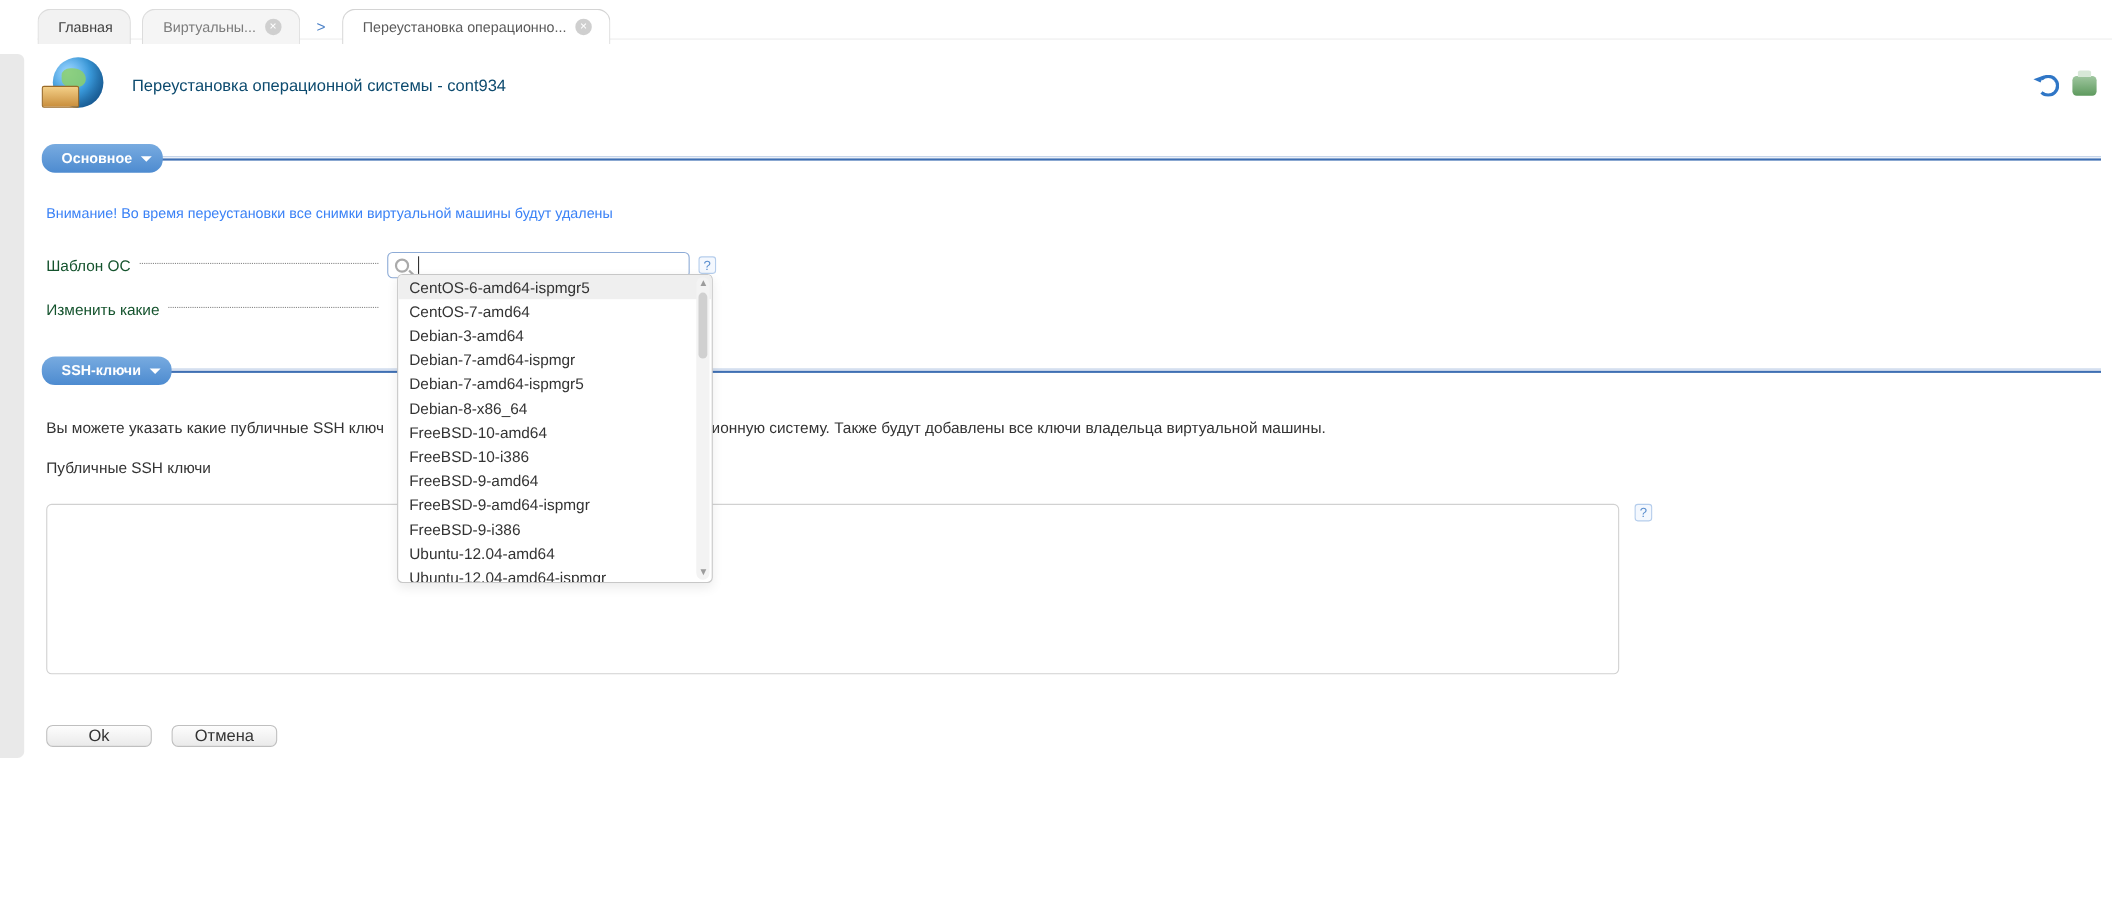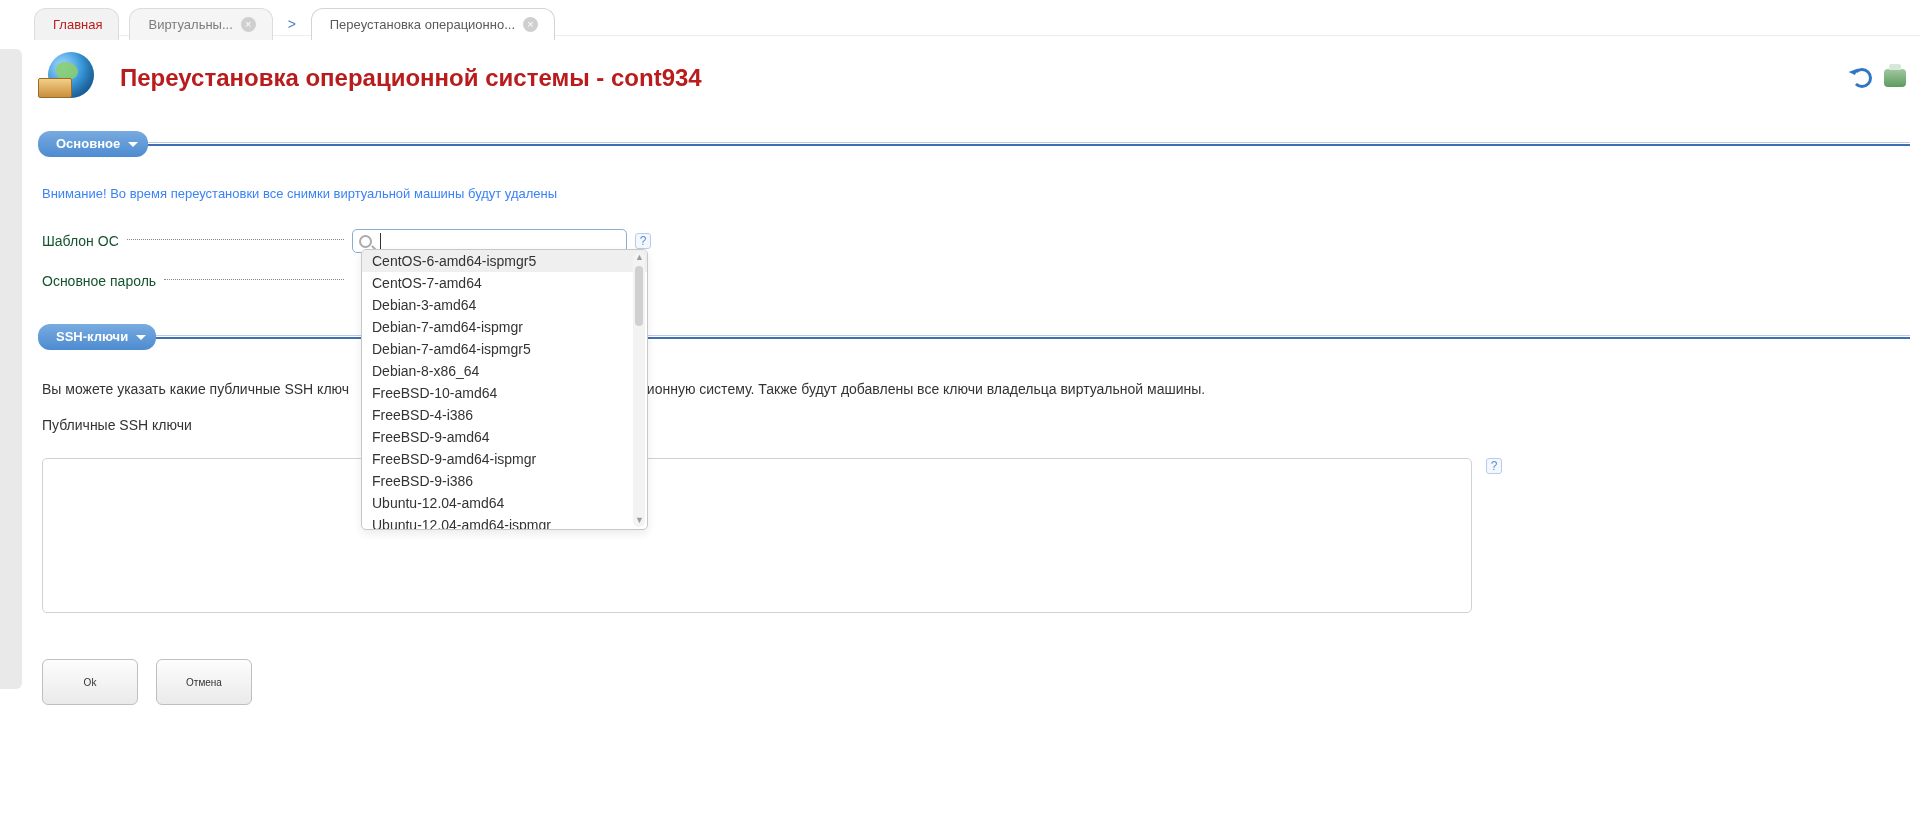--- a/index.html
+++ b/index.html
@@ -40,21 +40,21 @@
     display: flex; align-items: center;
     padding: 0 16px 0 18px;
     border-top-left-radius: 12px;
     border-top-right-radius: 12px;
     background: #f5f5f5;
     border: 1px solid #dcdcdc;
     border-bottom: none;
     color: #7c7c7c;
     gap: 8px;
   }
-  .tab.main { color: #b91c1c; background: #f2f2f2; }
+  .tab.main { color: #404040; background: #f2f2f2; }
   .tab.active {
     background: #fff;
     color: #5a5a5a;
     border-color: #d4d4d4;
   }
   .tab .close {
     width: 15px; height: 15px;
     border-radius: 50%;
     background: #cfcfcf;
     color: #fff;
@@ -106,23 +106,23 @@
     opacity: .85;
   }
   .box3d {
     position: absolute; left: 0px; top: 26px;
     width: 34px; height: 20px;
     background: linear-gradient(#f3cf87, #c98e3c);
     border: 1px solid #9a6a27;
     border-radius: 2px;
   }
   .page-title {
-    font-size: 24px;
-    font-weight: bold;
-    color: #b91c1c;
+    font-size: 15px;
+    font-weight: normal;
+    color: #0c4a6e;
   }
   .title-right {
     margin-left: auto;
     display: flex;
     gap: 12px;
     align-items: center;
     padding-right: 4px;
   }
   .refresh-icon {
     width: 20px; height: 20px;
@@ -311,25 +311,25 @@
 
   
   .btn-row {
     margin-top: 46px;
     display: flex;
     gap: 18px;
     padding-left: 4px;
   }
   .btn {
     min-width: 96px;
-    height: 46px;
+    height: 20px;
     border: 1px solid #bfbfbf;
     background: linear-gradient(#fdfdfd, #eaeaea);
     border-radius: 6px;
-    font-size: 10px;
+    font-size: 15px;
     color: #333;
     padding: 0 18px;
   }
 </style>
 </head>
 <body>
 
 <div class="canvas">
   <div class="left-gutter"></div>
 
@@ -379,21 +379,21 @@
       </div>
       <div class="select-shell">
         <span class="mag"></span>
         <span class="cursor"></span>
       </div>
       <div class="help-q">?</div>
     </div>
 
     <div class="form-row">
       <div class="form-label">
-        <span>Основное пароль</span>
+        <span>Изменить какие</span>
         <span class="leader"></span>
       </div>
       <div class="checkbox-placeholder"></div>
     </div>
 
     <div style="height:22px"></div>
     <div class="section-head">
       <div class="section-pill">
         <span>SSH-ключи</span>
         <span class="caret"></span>
@@ -422,21 +422,21 @@
 
   <div class="dropdown">
     <div class="scroll" id="opt-list">
         <div class="opt hi">CentOS-6-amd64-ispmgr5</div>
         <div class="opt">CentOS-7-amd64</div>
         <div class="opt">Debian-3-amd64</div>
         <div class="opt">Debian-7-amd64-ispmgr</div>
         <div class="opt">Debian-7-amd64-ispmgr5</div>
         <div class="opt">Debian-8-x86_64</div>
         <div class="opt">FreeBSD-10-amd64</div>
-        <div class="opt">FreeBSD-4-i386</div>
+        <div class="opt">FreeBSD-10-i386</div>
         <div class="opt">FreeBSD-9-amd64</div>
         <div class="opt">FreeBSD-9-amd64-ispmgr</div>
         <div class="opt">FreeBSD-9-i386</div>
         <div class="opt">Ubuntu-12.04-amd64</div>
         <div class="opt">Ubuntu-12.04-amd64-ispmgr</div>
       </div>
     <div class="scrollbar">
       <div class="arr up">▲</div>
       <div class="thumb"></div>
       <div class="arr dn">▼</div>

